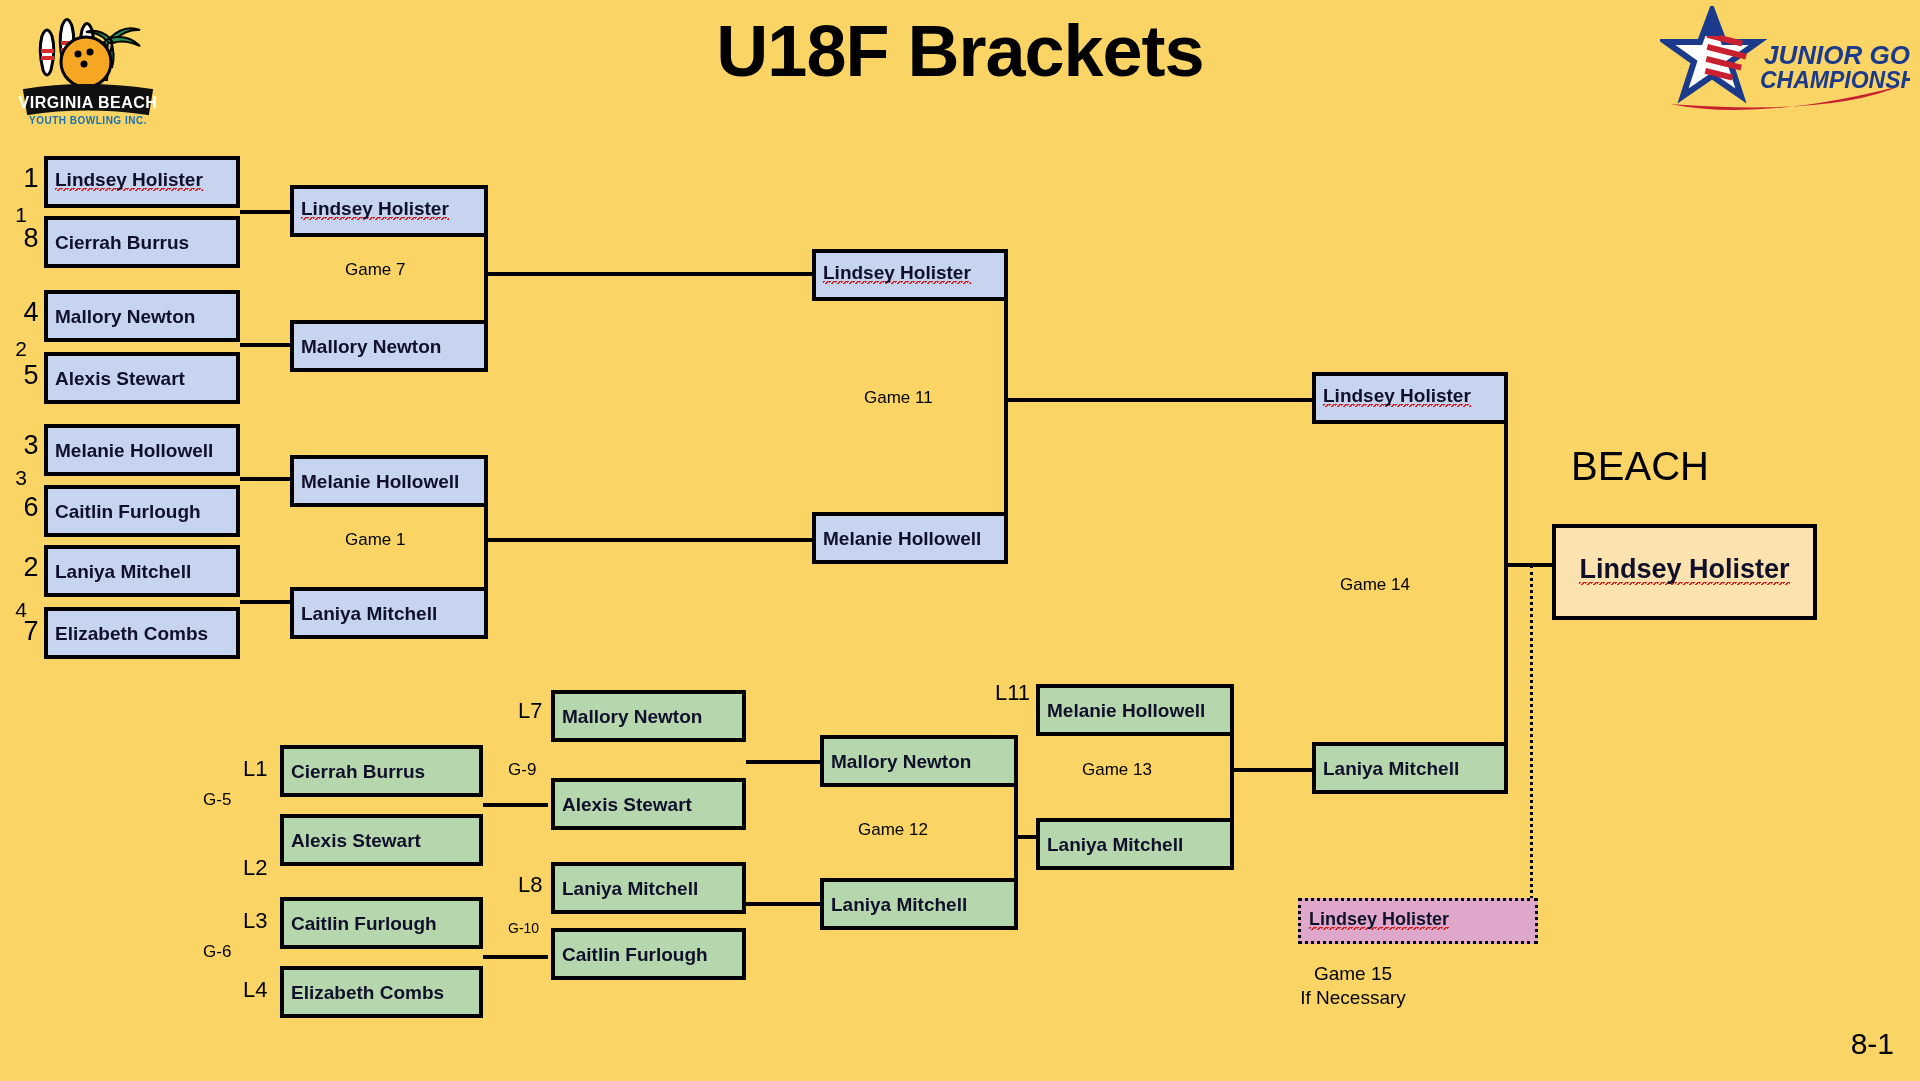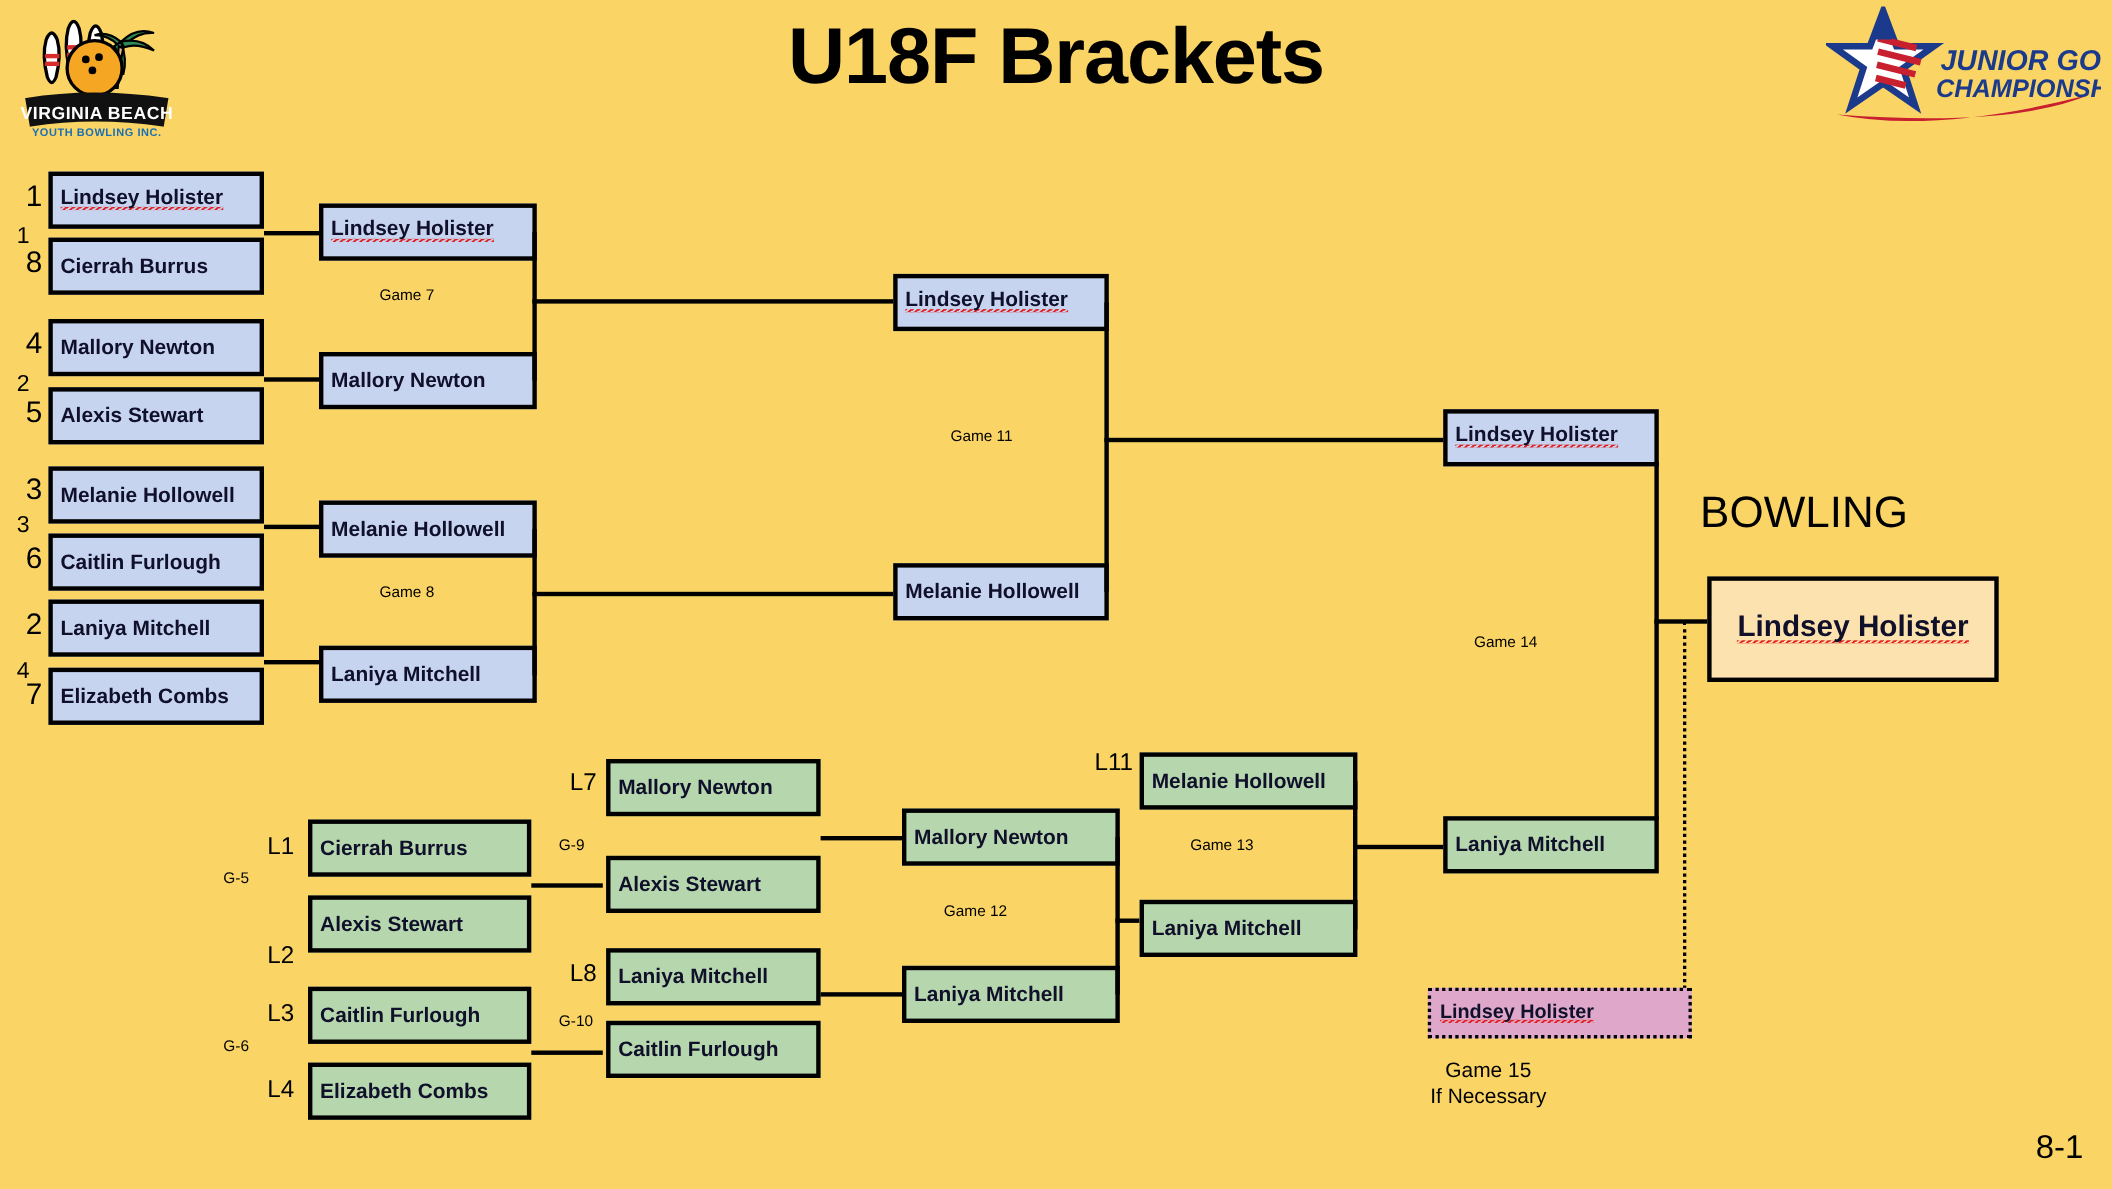--- a/index.html
+++ b/index.html
@@ -70,21 +70,21 @@
     position:absolute; width:0; border-left:3px dotted #000; background:none;
   }
   .seed{
     position:absolute;
     font-size:27px; color:#000; text-align:center; width:26px;
   }
   .gnum{
     position:absolute;
     font-size:21px; color:#000; text-align:center; width:26px;
   }
-  .glabel{ position:absolute; font-size:14px; color:#000; white-space:nowrap; }
+  .glabel{ position:absolute; font-size:17px; color:#000; white-space:nowrap; }
   .lseed{ position:absolute; font-size:22px; color:#000; white-space:nowrap; }
   #winner-word{
     position:absolute; left:1640px; top:444px;
     transform:translateX(-50%);
     font-size:40px; color:#000; white-space:nowrap;
   }
   #ifnec{
     position:absolute; left:1353px; top:962px;
     transform:translateX(-50%);
     font-size:19px; line-height:1.25; color:#000; text-align:center;
@@ -208,21 +208,21 @@
       <span>Mallory Newton</span>
     </div>
   <div class="bx blue" style="left:290px; top:455px; width:198px; height:52px;">
       <span>Melanie Hollowell</span>
     </div>
   <div class="bx blue" style="left:290px; top:587px; width:198px; height:52px;">
       <span>Laniya Mitchell</span>
     </div>
 
   <div class="glabel" style="left:345px; top:260px;">Game 7</div>
-  <div class="glabel" style="left:345px; top:530px;">Game 8</div>
+  <div class="glabel" style="left:345px; top:530px;">Game 1</div>
 
   <div class="ln lv" style="left:484px; top:211px; height:135px;"></div>
   <div class="ln lh" style="left:484px; top:272px; width:330px;"></div>
   <div class="ln lv" style="left:484px; top:481px; height:133px;"></div>
   <div class="ln lh" style="left:484px; top:538px; width:330px;"></div>
 
   <div class="bx blue" style="left:812px; top:249px; width:196px; height:52px;">
       <span class="spell">Lindsey Holister</span>
     </div>
   <div class="bx blue" style="left:812px; top:512px; width:196px; height:52px;">
@@ -308,21 +308,21 @@
   <div class="bx green" style="left:1312px; top:742px; width:196px; height:52px;">
       <span>Laniya Mitchell</span>
     </div>
 
   <div class="ln lv" style="left:1504px; top:420px; height:145px;"></div>
   <div class="ln lv" style="left:1504px; top:565px; height:180px;"></div>
   <div class="ln lh" style="left:1504px; top:563px; width:48px;"></div>
 
   <div class="glabel" style="left:1340px; top:575px;">Game 14</div>
 
-  <div id="winner-word">BOWLING</div>
+  <div id="winner-word">BEACH</div>
 
   <div class="bx gold" style="left:1552px; top:524px; width:265px; height:96px;">
     <span class="spell">Lindsey Holister</span>
   </div>
 
   <div class="dotted-v" style="left:1530px; top:565px; height:340px;"></div>
 
   <div class="bx pink" style="left:1298px; top:898px; width:240px; height:46px;">
     <span class="spell">Lindsey Holister</span>
   </div>

